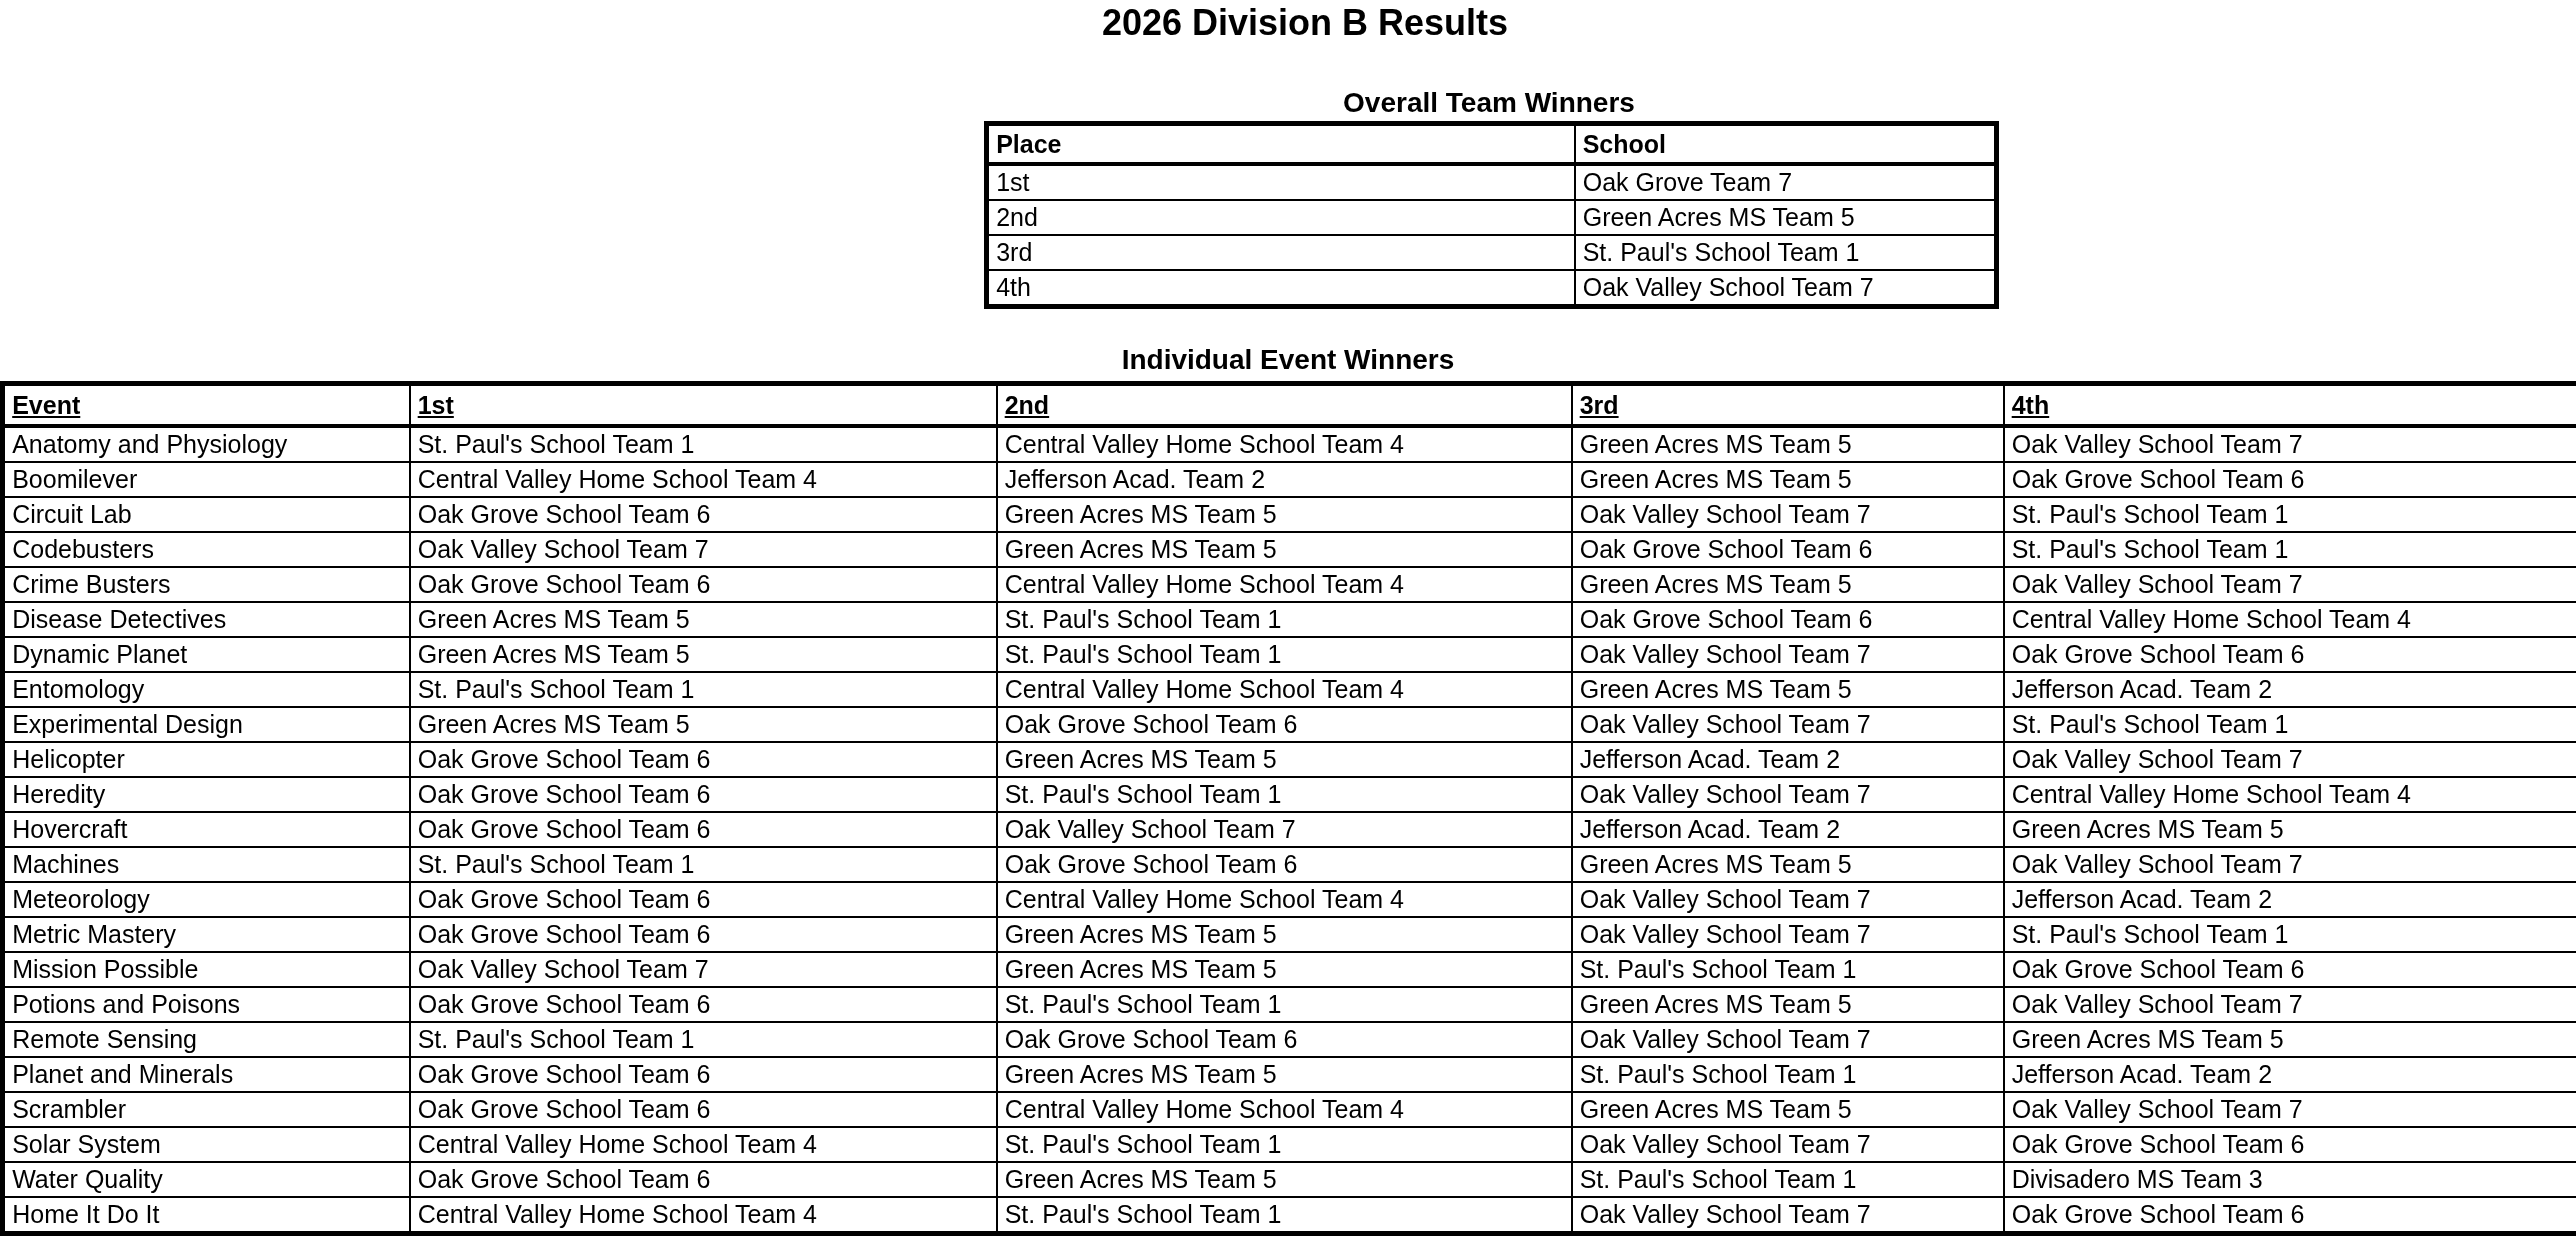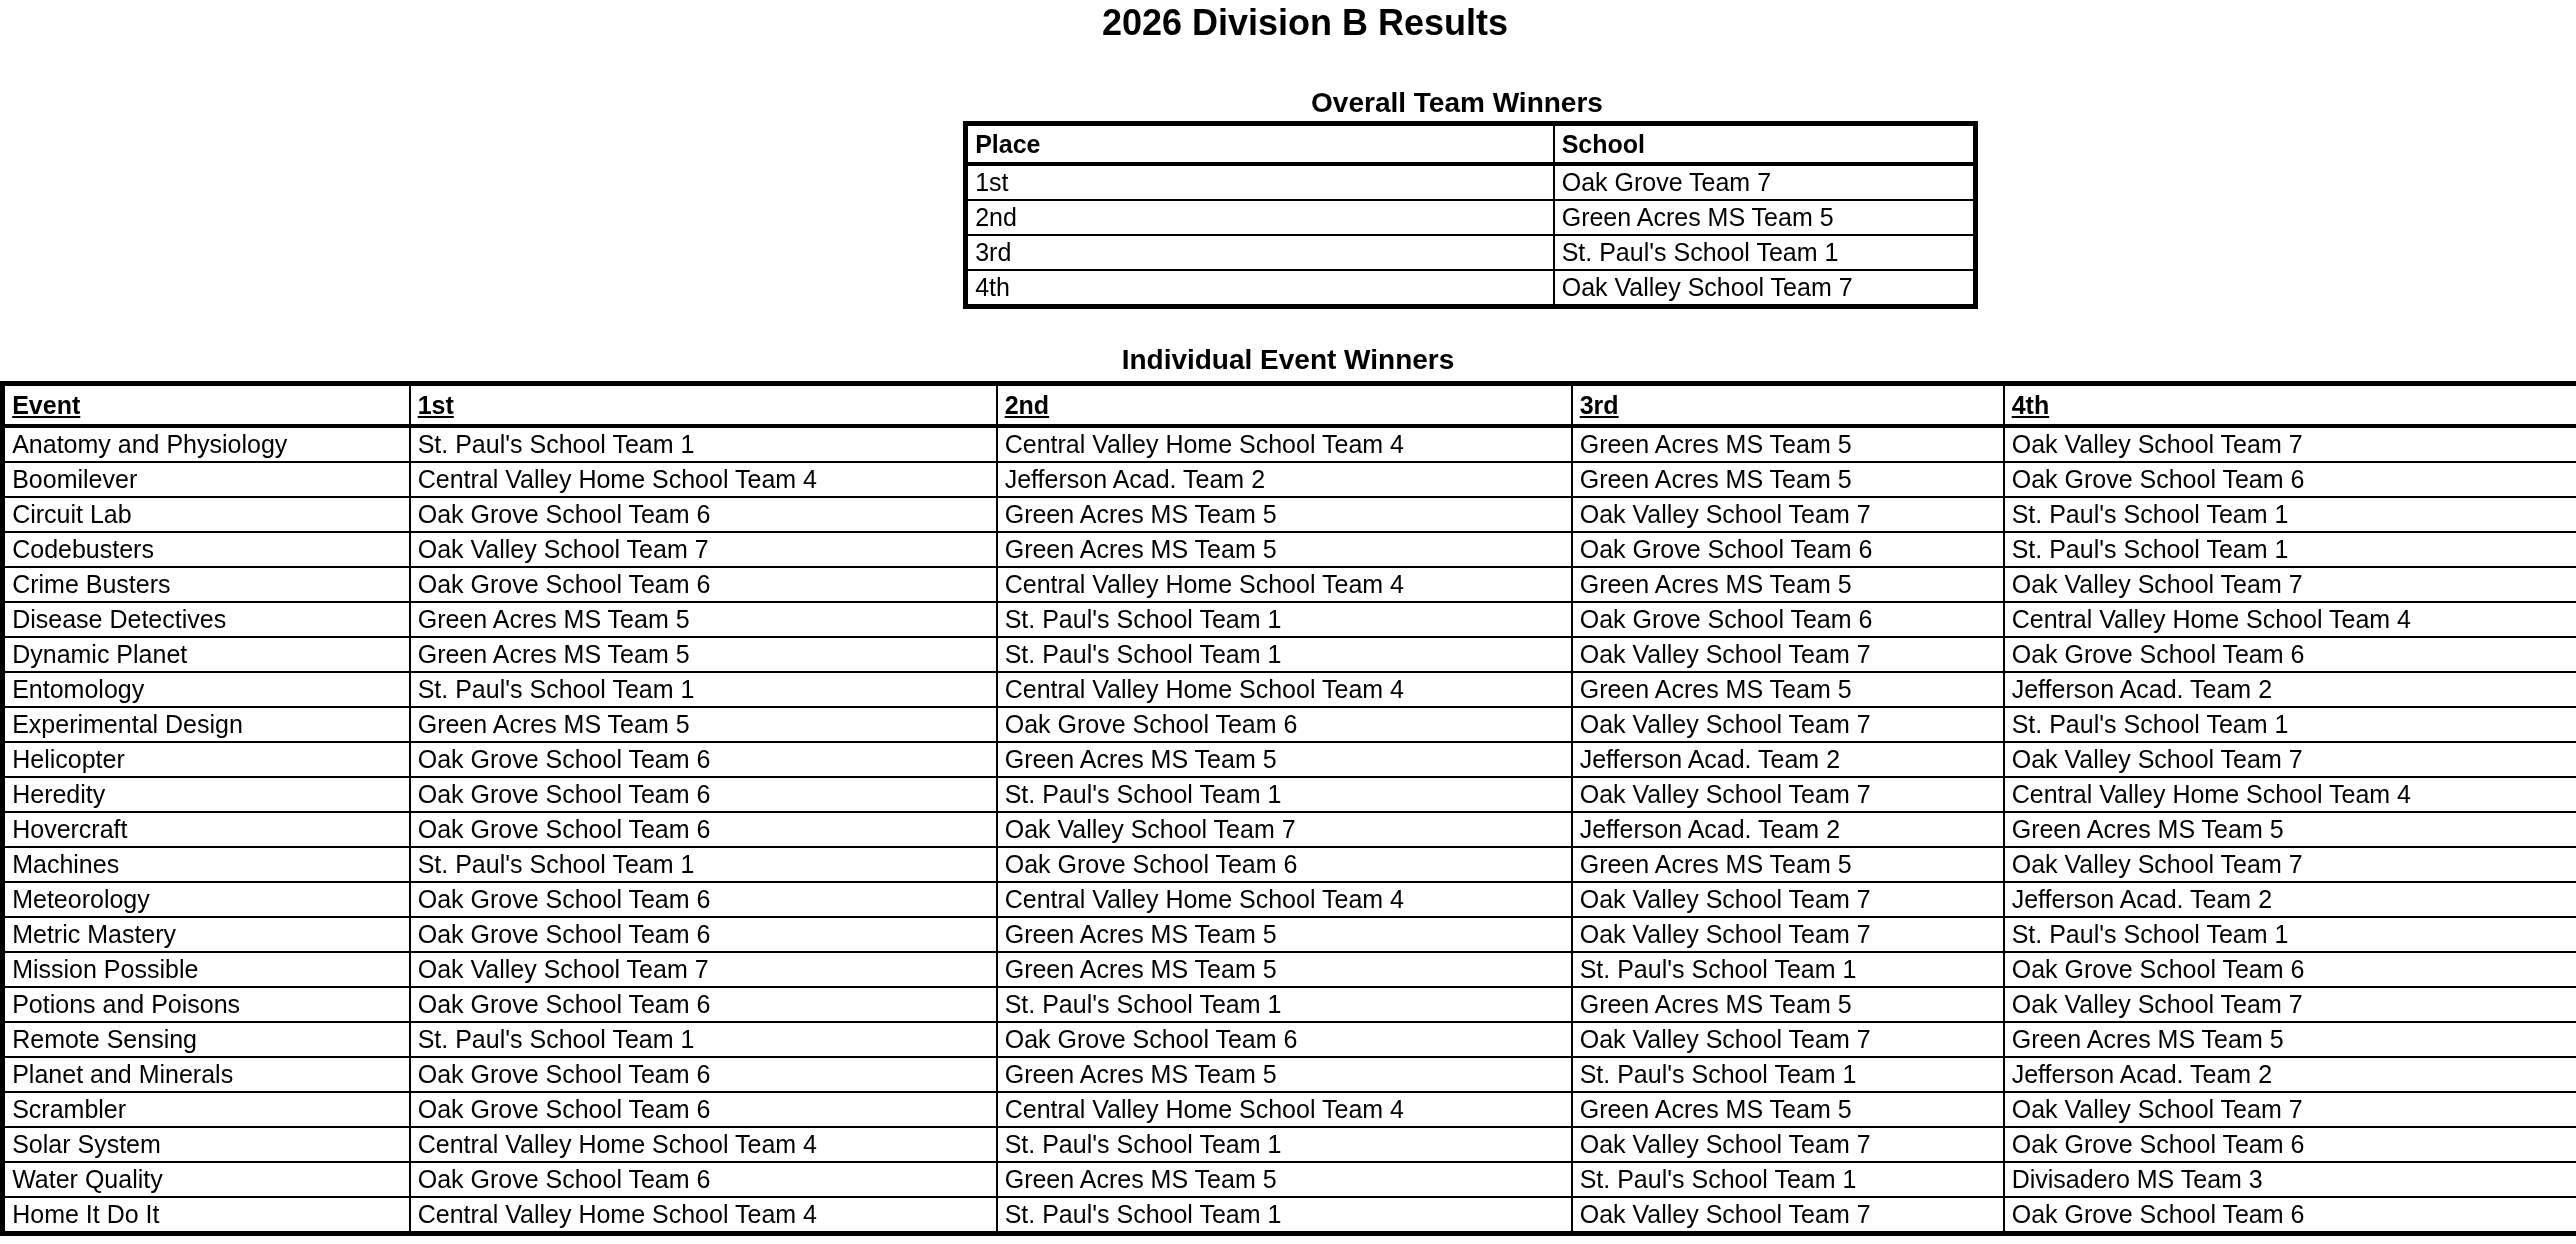--- a/index.html
+++ b/index.html
@@ -28,21 +28,21 @@
     padding-left: 17px;
   }
   .section-heading {
     position: absolute;
     font-size: 28px;
     font-weight: bold;
     text-align: center;
     line-height: 1.1;
   }
   #overall-heading {
-    left: 952px;
+    left: 984px;
     width: 1010px;
     top: 88px;
   }
   #individual-heading {
     left: 0;
     width: 2576px;
     top: 345px;
   }
   table {
     border-collapse: collapse;
@@ -60,21 +60,21 @@
   }
   th {
     font-weight: bold;
     border-bottom: 4.5px solid #000000;
   }
   td {
     font-weight: normal;
   }
   #overall-table {
     position: absolute;
-    left: 963px;
+    left: 984px;
     top: 121px;
     width: 1010px;
     border: 5.4px solid #000000;
   }
   #overall-table th { height: 36px; }
   #overall-table td { height: 33px; }
   #individual-table {
     position: absolute;
     left: 0px;
     top: 381px;

